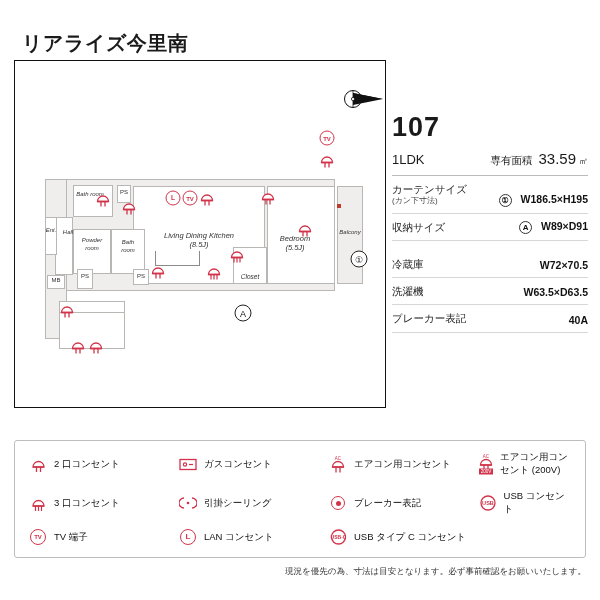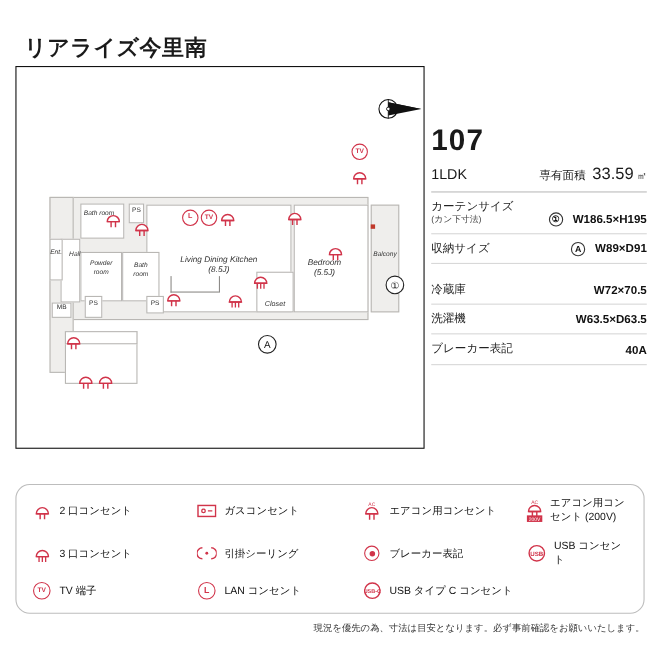--- a/index.html
+++ b/index.html
@@ -75,21 +75,21 @@
   #type-row .t { font-weight:normal; font-size:13px; }
   #type-row .area-l { margin-left:auto; font-size:10.5px; }
   #type-row .area-v { font-size:15px; font-weight:normal; margin-left:6px; }
   #type-row .area-u { font-size:9px; margin-left:3px; }
   .sub { font-size:8px; color:#444; display:block; }
   .gap { height:10px; }
 
   
   #legend {
     position:absolute; left:14px; top:440px; width:572px; height:118px;
-    border:1px solid #bdbdbd; border-radius:13px; background:#fff;
+    border:1px solid #bdbdbd; border-radius:3px; background:#fff;
     padding:10px 12px;
   }
   .lg-grid { display:grid; grid-template-columns:150px 150px 150px 1fr; grid-row-gap:13px; }
   .lg-item { display:flex; align-items:center; font-size:9.5px; color:#111; }
   .lg-ico { width:22px; display:flex; align-items:center; justify-content:center; margin-right:5px; }
   #footnote {
     position:absolute; left:14px; top:566px; width:572px;
     text-align:right; font-size:8.5px; color:#333;
   }
 </style>

